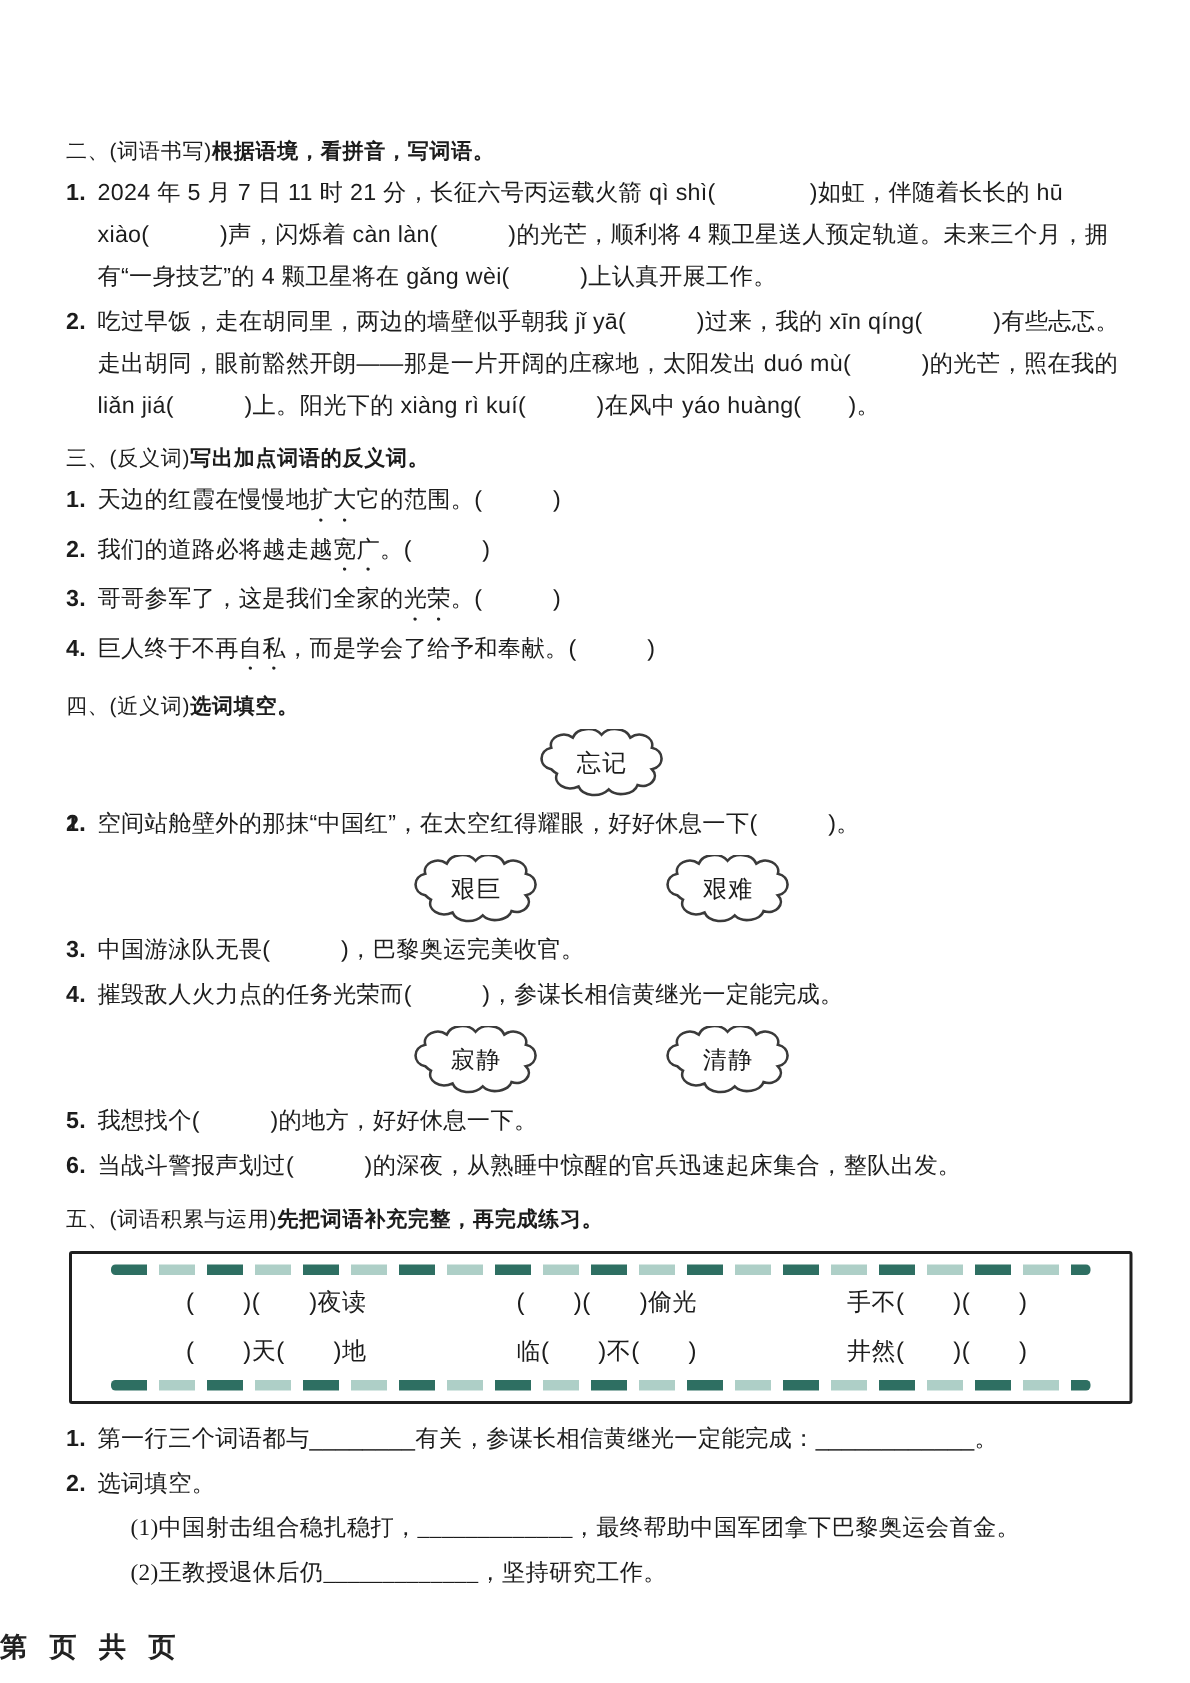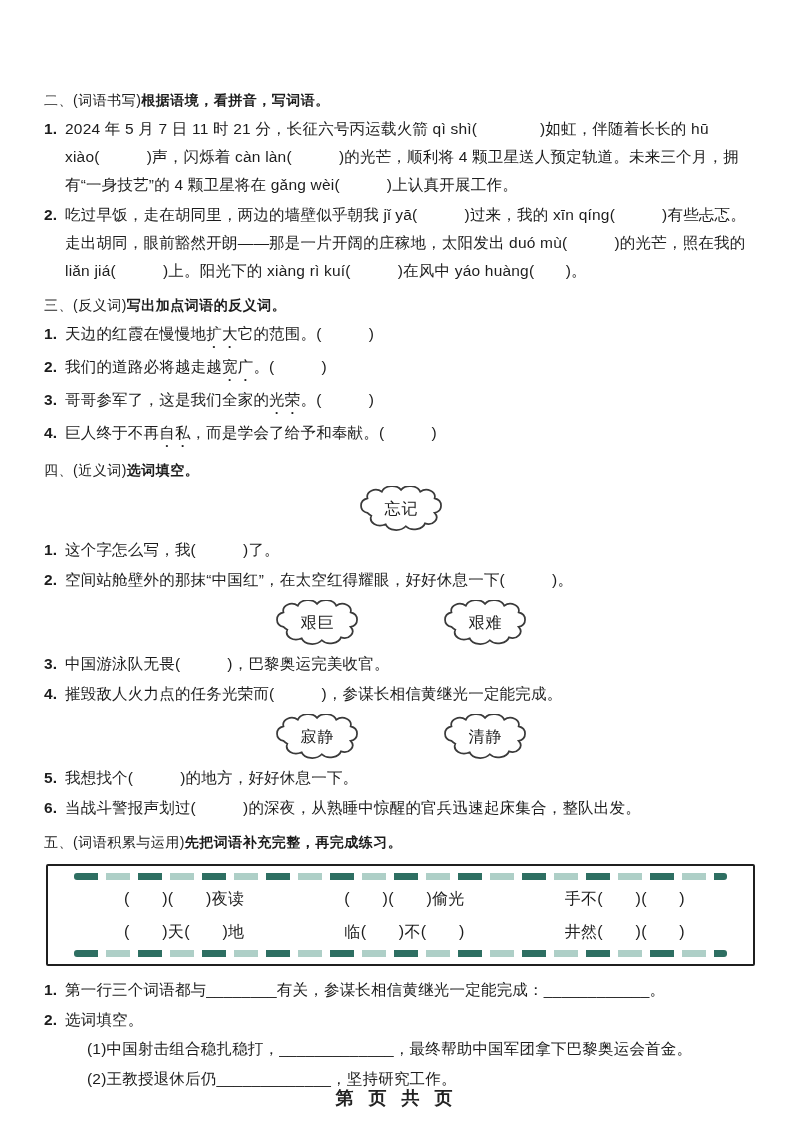--- a/index.html
+++ b/index.html
@@ -41,24 +41,24 @@
     height:7px;margin:2px 6px;border-radius:3px;
     background:repeating-linear-gradient(90deg,
       #2e6f62 0 24px, rgba(0,0,0,0) 24px 32px,
       #aecfc7 32px 56px, rgba(0,0,0,0) 56px 64px);
   }
   .box-row{
     display:flex;justify-content:space-between;
     padding:0 48px 0 56px;font-size:16px;line-height:33px;
     letter-spacing:.3px;
   }
-  .sub-item{padding-left:22px;font-size:15.5px;line-height:30px;letter-spacing:.2px;}
+  .sub-item{padding-left:22px;font-size:15.5px;line-height:30px;letter-spacing:.2px;font-family:Liberation Serif, serif;}
   .footer{
     position:absolute;left:0;bottom:12px;width:100%;
-    text-align:center;font-size:18px;font-weight:700;
+    font-size:18px;font-weight:700;
     letter-spacing:5px;color:#222;
   }
 </style>
 </head>
 <body>
 
 <div class="page">
 
   <div>
     <div class="sec-title">
@@ -97,21 +97,21 @@
 
     <div class="clouds-row">
       <div class="cloud">
         <svg viewBox="0 0 94 48">
             <path d="M11 28 C2 26 2 15 11 13 C9 6 19 1 26 6 C29 -1 41 -2 46 4 C51 -2 63 -1 66 6 C73 1 83 6 81 13 C90 15 90 26 81 28 C87 34 79 42 71 39 C69 45 57 48 51 42 C45 48 33 47 30 40 C21 44 12 38 15 31 C13 30 12 29 11 28 Z" fill="none" stroke="#3a3a3a" stroke-width="1.8"></path>
           </svg>
         <span class="cloud-text">忘记</span>
       </div>
     </div>
     <div class="item">
-      <span class="num">1.</span><span>这个字怎么写，我(　　　)了。</span>
+      <span class="num">1.</span>
     </div>
     <div class="item">
       <span class="num">2.</span><span>空间站舱壁外的那抹“中国红”，在太空红得耀眼，好好休息一下(　　　)。</span>
     </div>
 
     <div class="clouds-row">
       <div class="cloud">
         <svg viewBox="0 0 94 48">
             <path d="M11 28 C2 26 2 15 11 13 C9 6 19 1 26 6 C29 -1 41 -2 46 4 C51 -2 63 -1 66 6 C73 1 83 6 81 13 C90 15 90 26 81 28 C87 34 79 42 71 39 C69 45 57 48 51 42 C45 48 33 47 30 40 C21 44 12 38 15 31 C13 30 12 29 11 28 Z" fill="none" stroke="#3a3a3a" stroke-width="1.8"></path>
           </svg>

